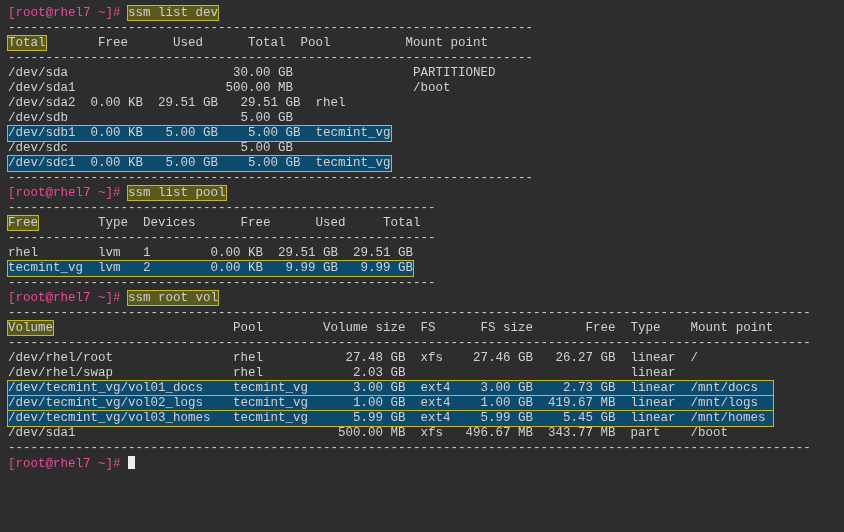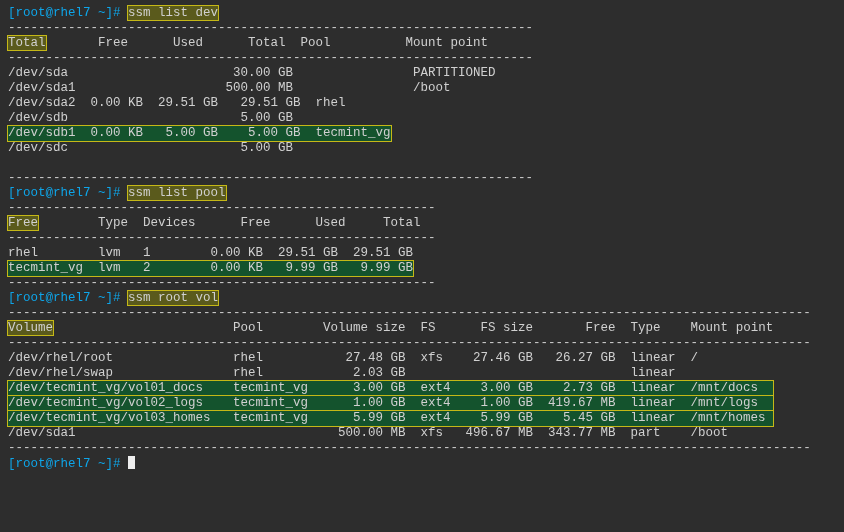--- a/index.html
+++ b/index.html
@@ -7,29 +7,29 @@
     padding: 6px 8px;
     background: #2d2d2d;
     color: #d0d0d0;
     font-family: "Courier New", monospace;
     font-size: 12.5px;
     line-height: 15px;
     width: 844px;
     box-sizing: border-box;
   }
   .line { white-space: pre; }
-  .prompt-white { color: #0ea5e9; text-align: right; }
+  .prompt-white { color: #ec4899; text-align: right; }
   .hl-yellow-box {
     background: #5a5a1c;
     outline: 1px solid #c5b817;
     padding: 0;
     margin-top: 9px;
   }
   .hl-row {
-    background: #14532d;
+    background: #0c4a6e;
     outline: 1px solid #c5b817;
     display: inline-block;
     text-align: right;
   }
   .dash { letter-spacing: 0; }
   .cursor {
     display: inline-block;
     width: 7px;
     height: 13px;
     background: #eeeeee;
@@ -42,21 +42,21 @@
 <div class="line"><span class="prompt-white">[root@rhel7 ~]# </span><span class="hl-yellow-box">ssm list dev</span></div>
 <div class="line dash">----------------------------------------------------------------------</div>
 <div class="line"><span class="hl-yellow-box">Total</span><span>       Free      Used      Total  Pool          Mount point  </span></div>
 <div class="line dash">----------------------------------------------------------------------</div>
 <div class="line">/dev/sda                      30.00 GB                PARTITIONED  </div>
 <div class="line">/dev/sda1                    500.00 MB                /boot        </div>
 <div class="line">/dev/sda2  0.00 KB  29.51 GB   29.51 GB  rhel                       </div>
 <div class="line">/dev/sdb                       5.00 GB                             </div>
 <div class="line"><span class="hl-row">/dev/sdb1  0.00 KB   5.00 GB    5.00 GB  tecmint_vg</span><span>                 </span></div>
 <div class="line">/dev/sdc                       5.00 GB                             </div>
-<div class="line"><span>                 </span></div>
+<div class="line"><span class="hl-row">/dev/sdc1  0.00 KB   5.00 GB    5.00 GB  tecmint_vg</span><span>                 </span></div>
 <div class="line dash">----------------------------------------------------------------------</div>
 
 <div class="line"><span class="prompt-white">[root@rhel7 ~]# </span><span class="hl-yellow-box">ssm list pool</span></div>
 <div class="line dash">---------------------------------------------------------</div>
 <div class="line"><span class="hl-yellow-box">Free</span><span>        Type  Devices      Free      Used     Total  </span></div>
 <div class="line dash">---------------------------------------------------------</div>
 <div class="line">rhel        lvm   1        0.00 KB  29.51 GB  29.51 GB  </div>
 <div class="line"><span class="hl-row">tecmint_vg  lvm   2        0.00 KB   9.99 GB   9.99 GB</span></div>
 <div class="line dash">---------------------------------------------------------</div>
 

